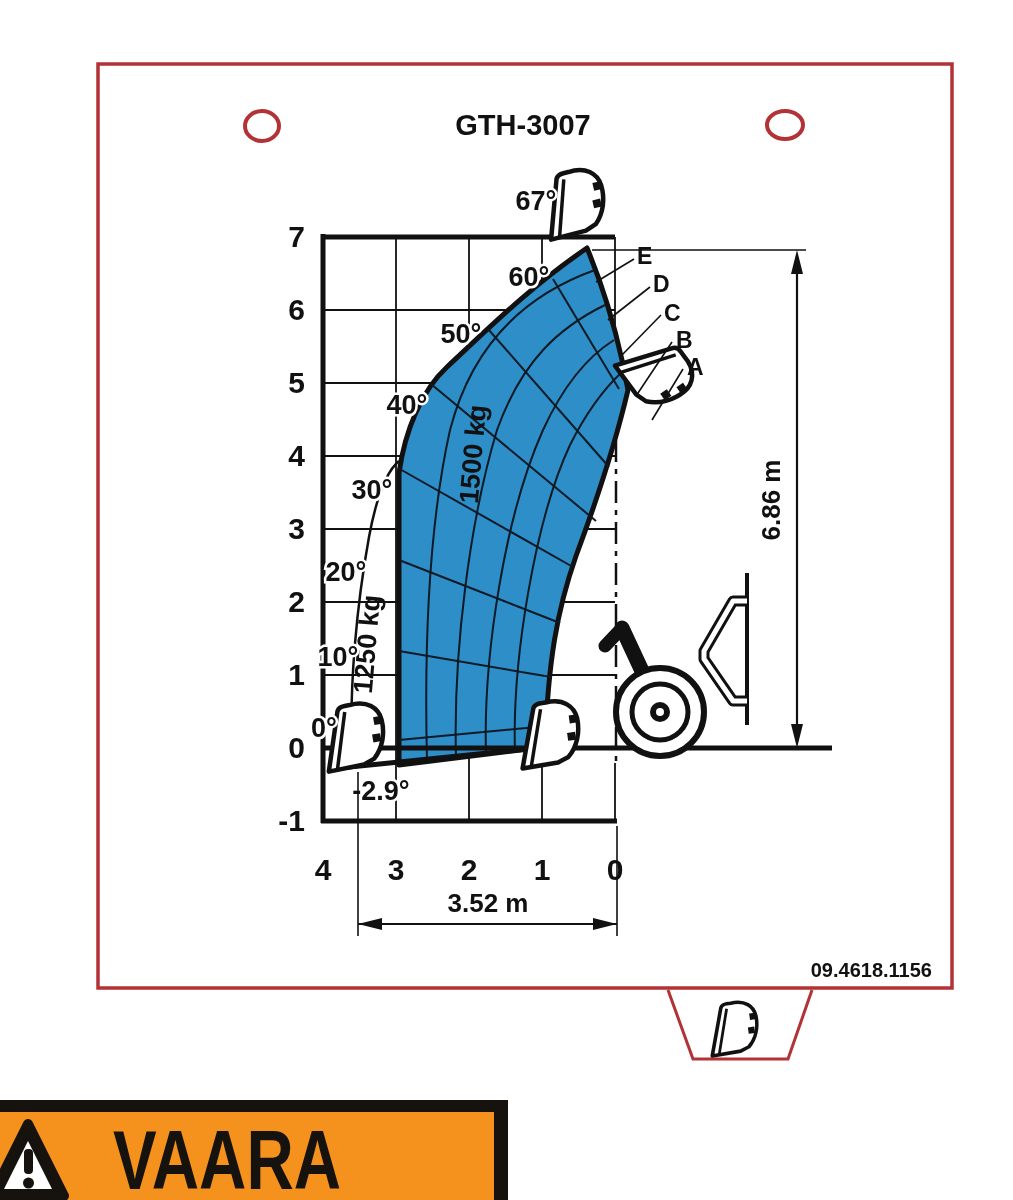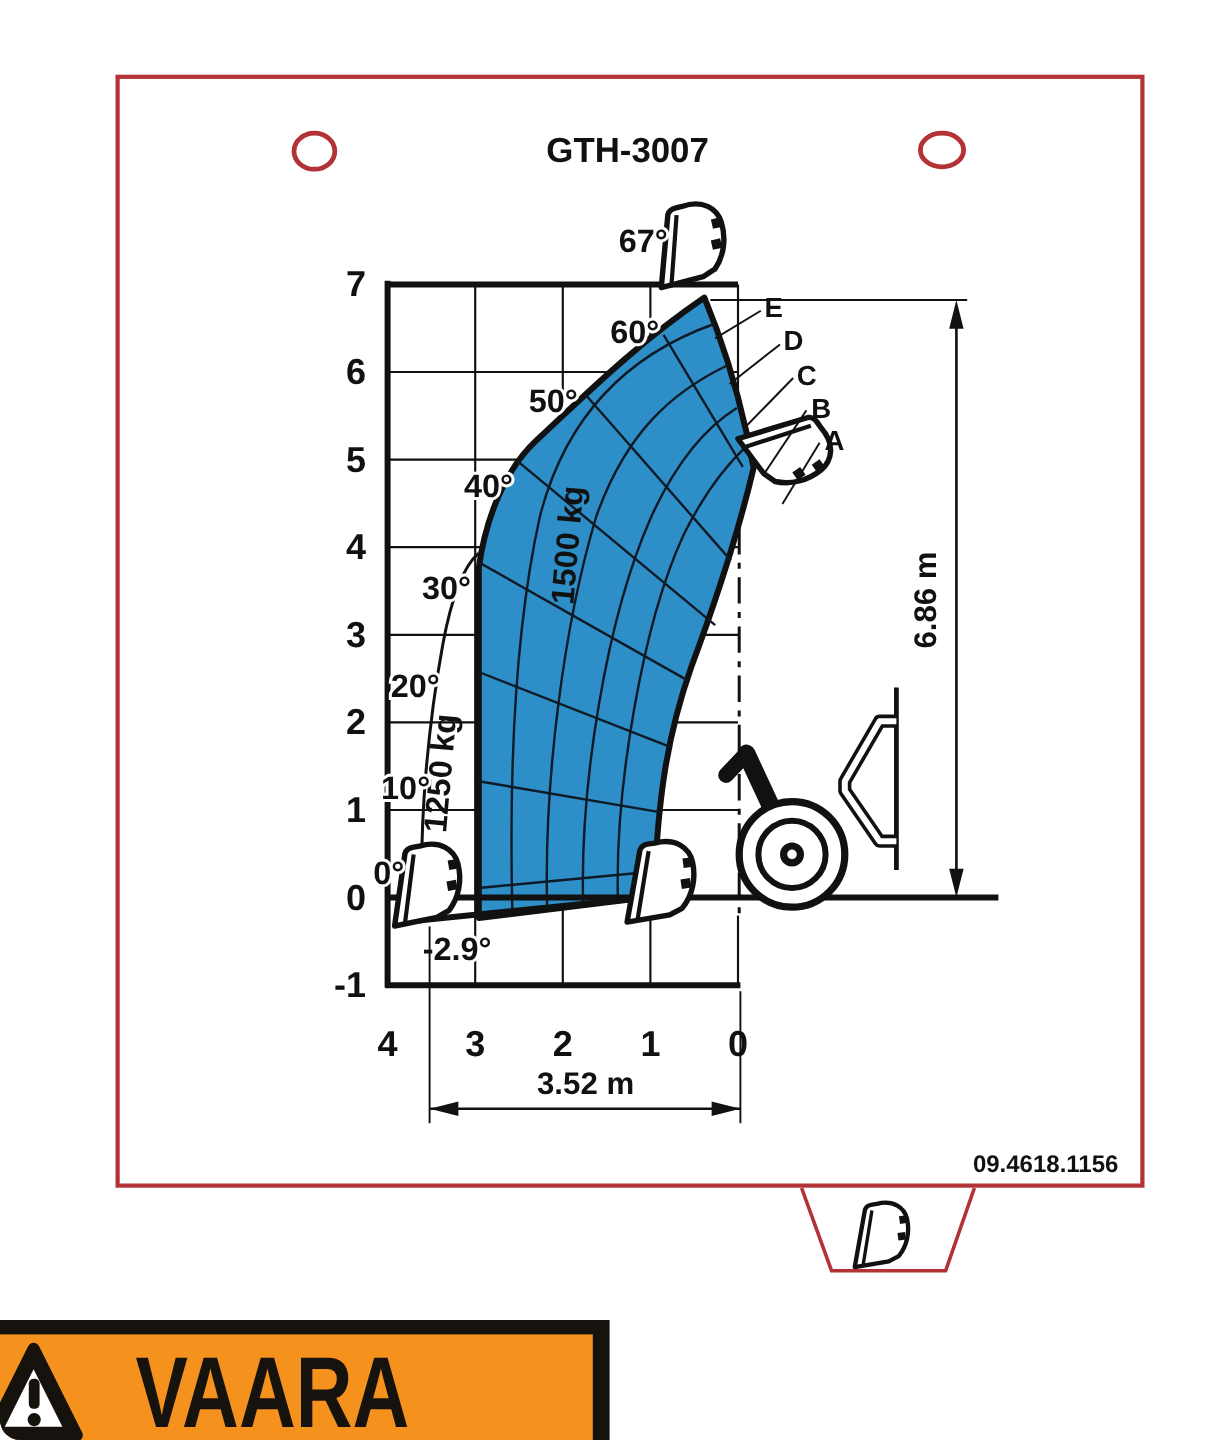--- a/index.html
+++ b/index.html
@@ -1,17 +1,17 @@
 <!DOCTYPE html>
 <html><head>
 <meta charset="utf-8">
 <style>
   html,body{margin:0;padding:0;background:#fff;}
   .page{position:relative;width:1013px;height:1200px;background:#ffffff;overflow:hidden;
-        font-family:"Liberation Sans", sans-serif;border-radius:17px;}
+        font-family:"Liberation Sans", sans-serif;}
   svg text{font-family:"Liberation Sans", sans-serif;font-weight:bold;fill:#111;}
   .ytick{font-size:30px;}
   .xtick{font-size:30px;}
   .angle{font-size:27px;paint-order:stroke;stroke:#fff;stroke-width:5px;}
   .letter{font-size:23px;}
   .kg{font-size:27px;}
   .dim{font-size:26px;}
   .title{font-size:29px;}
   .pn{font-size:20px;}
   .vaara{font-size:84px;fill:#16130f;}

